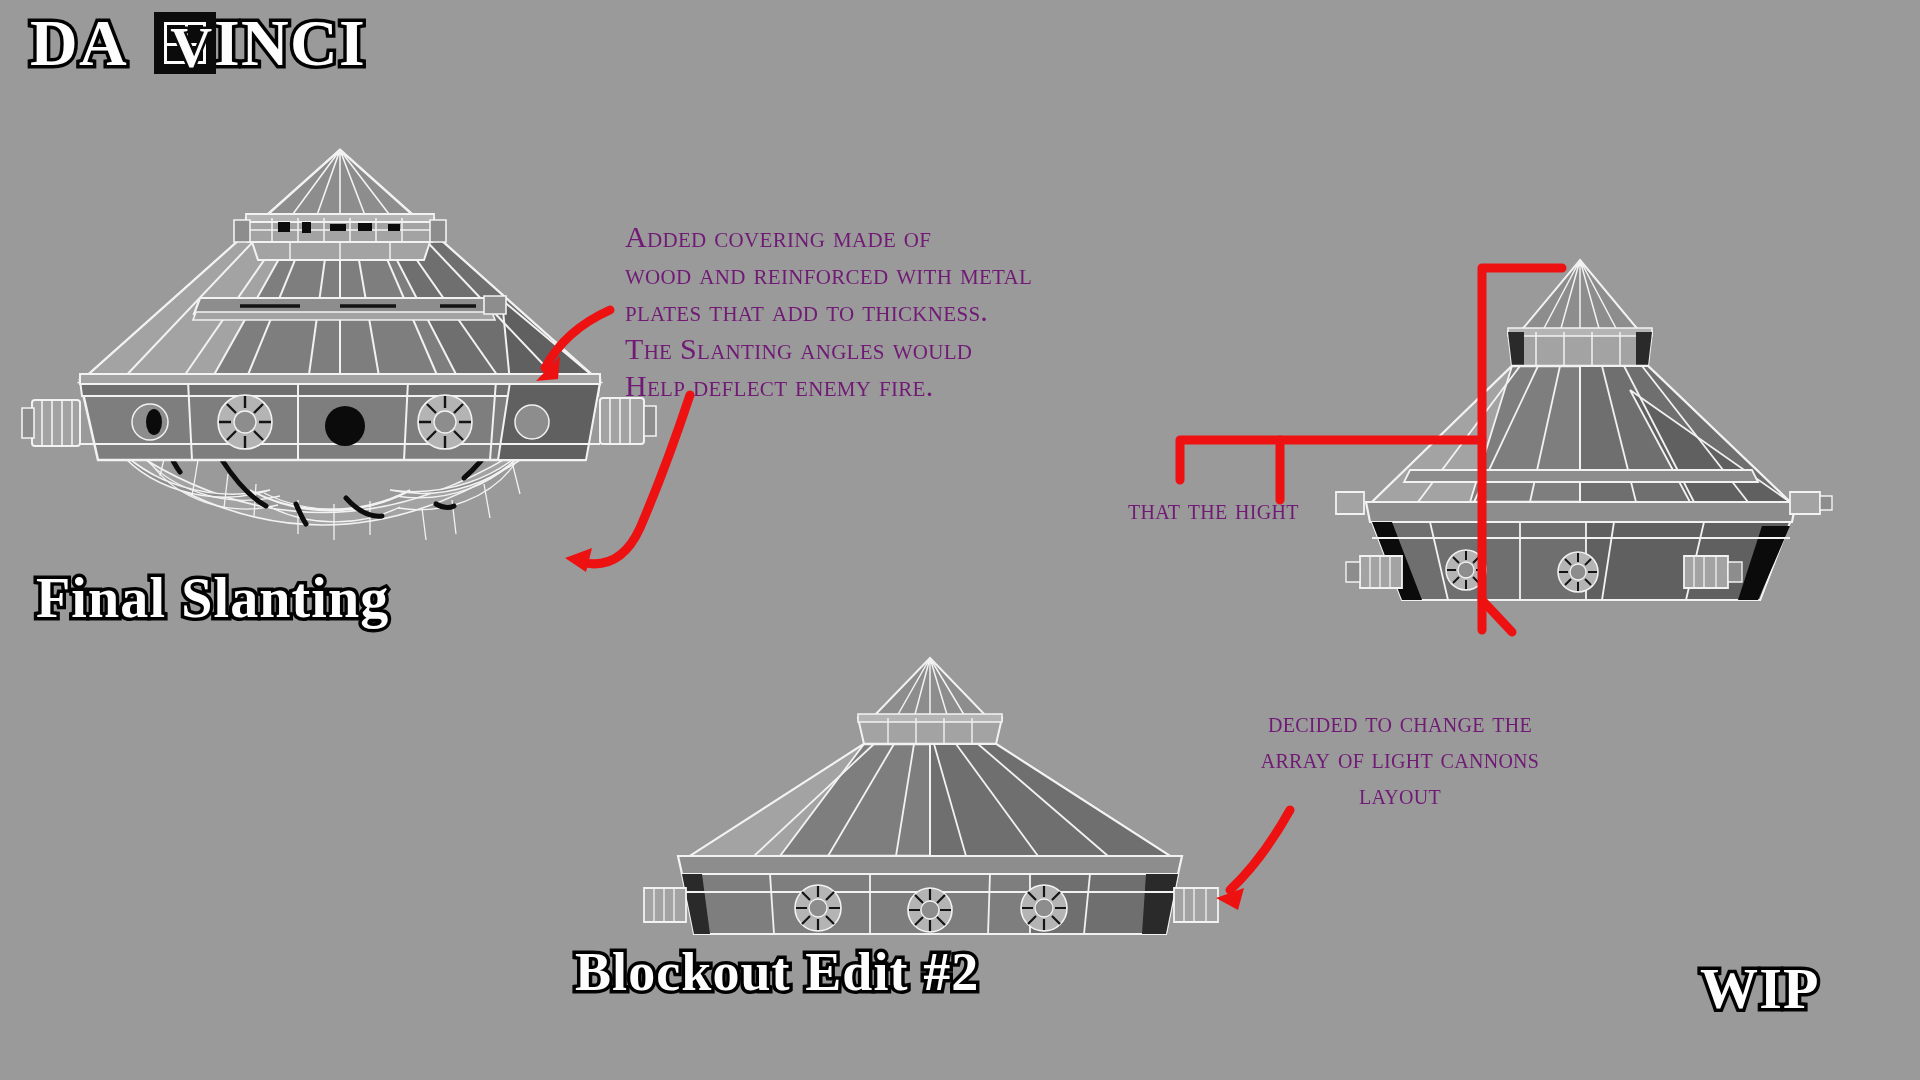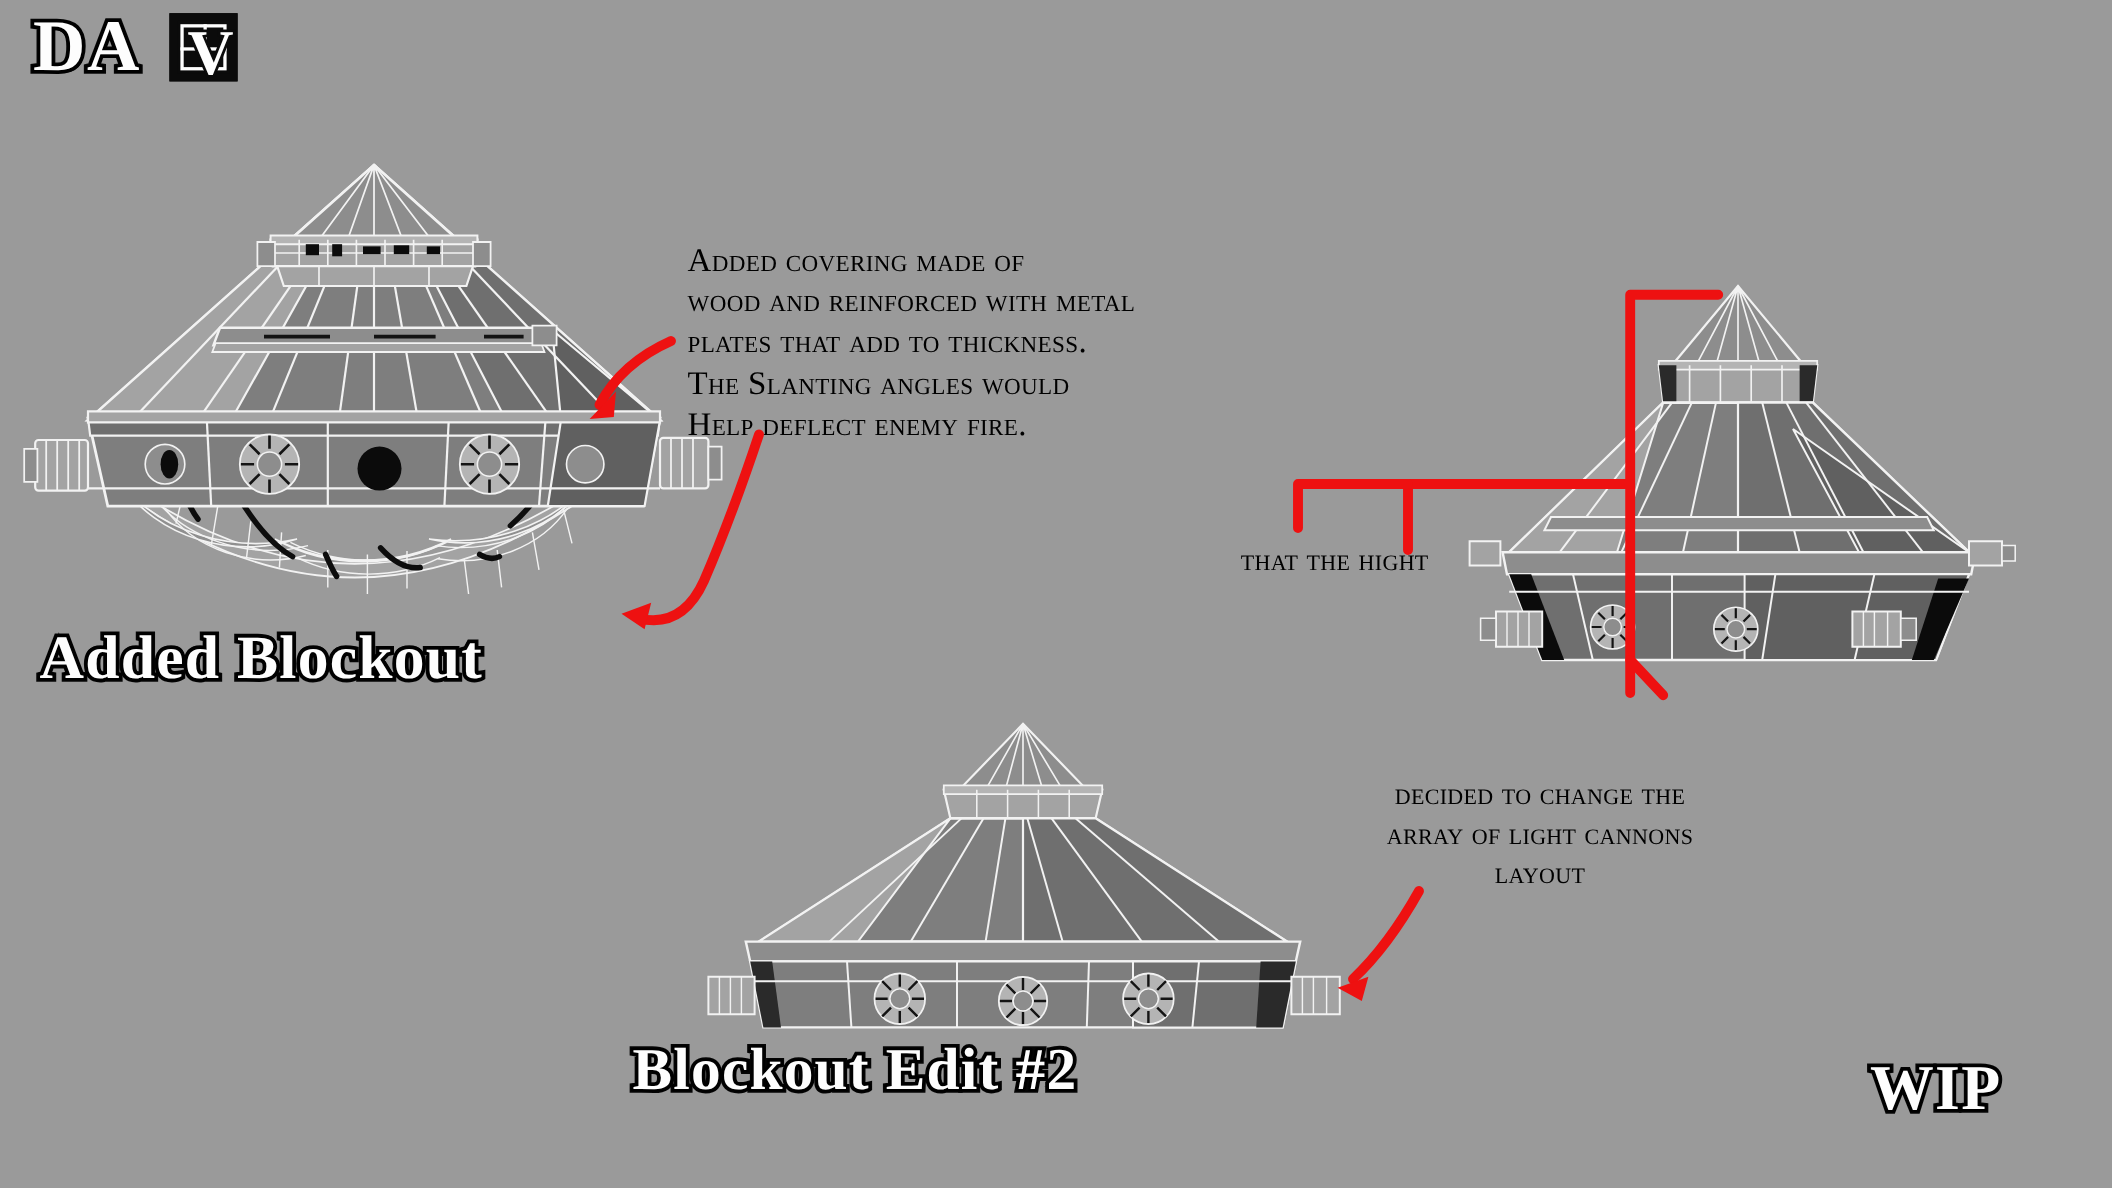--- a/index.html
+++ b/index.html
@@ -25,21 +25,21 @@
     -webkit-text-stroke:7px #050505;
     paint-order:stroke fill;
     text-shadow:
       0 0 2px #000, 0 0 2px #000,
       2px 2px 0 #000, -2px 2px 0 #000, 2px -2px 0 #000, -2px -2px 0 #000;
   }
 
   
   .annot{
     position:absolute;
-    color:#000000;
+    color:#701a75;
     font-family:"Liberation Serif", serif;
     line-height:1.24;
     white-space:pre-line;
     letter-spacing:0.01em;
   }
   .annot.center{text-align:center;}
 
   
   svg.layer{position:absolute;left:0;top:0;width:1920px;height:1080px;overflow:visible;}
   svg.layer *{vector-effect:non-scaling-stroke;}
@@ -68,20 +68,21 @@
                  border:7px solid #0b0b0b;box-sizing:border-box;background:#0b0b0b;
                  -webkit-text-stroke:0;text-shadow:none;margin-right:-2px;">
       <span style="position:absolute;left:3px;top:3px;right:3px;bottom:3px;
                    border:3px solid #fdfdfd;box-sizing:border-box;"></span>
       <span style="position:absolute;left:3px;right:3px;top:50%;height:3px;background:#fdfdfd;"></span>
       <span style="position:absolute;top:3px;bottom:3px;left:50%;width:3px;background:#fdfdfd;"></span>
       <span style="position:absolute;left:0;top:-4px;width:62px;height:66px;line-height:66px;
                    text-align:center;color:#fdfdfd;font-size:58px;font-weight:700;
                    -webkit-text-stroke:5px #0b0b0b;paint-order:stroke fill;">V</span>
     </span>
+    <span>INCI</span>
     <span style="display:inline-block;width:36px;"></span>
   </div>
 
   <svg class="layer" viewBox="0 0 1920 1080">
     <g transform="translate(40,160)">
 
       <g>
         <path class="panelE" d="M90 300 Q280 430 480 300 L480 290 Q280 415 90 290 Z" stroke="#f2f2f2" stroke-width="1.6"></path>
 
         <g stroke="#f2f2f2" stroke-width="1.5" fill="#8f8f8f">
@@ -214,21 +215,21 @@
         <path class="panelE" d="M212 82 L390 82 L384 100 L218 100 Z" stroke="#f2f2f2" stroke-width="2"></path>
         <g class="wire" stroke-width="1.5">
           <path d="M250 82 L250 100 M300 82 L300 100 M350 82 L350 100"></path>
         </g>
         <rect x="194" y="60" width="16" height="22" class="panelA" stroke="#f2f2f2" stroke-width="1.6"></rect>
         <rect x="390" y="60" width="16" height="22" class="panelA" stroke="#f2f2f2" stroke-width="1.6"></rect>
       </g>
     </g>
   </svg>
 
-  <div class="title-outline" style="left:36px;top:570px;font-size:56px;">Added Blockout</div>
+  <div class="title-outline" style="left:36px;top:570px;font-size:56px;">Final Slanting</div>
 
   <div class="annot" style="left:625px;top:218px;font-size:30px;width:730px;font-variant:small-caps;">Added covering  made of
 wood and reinforced with metal
 plates that add to thickness.
 The Slanting angles would
 Help deflect enemy fire.</div>
 
   <svg class="layer">
     <g>
       <path class="redink" d="M610 310 Q565 330 545 368"></path>

